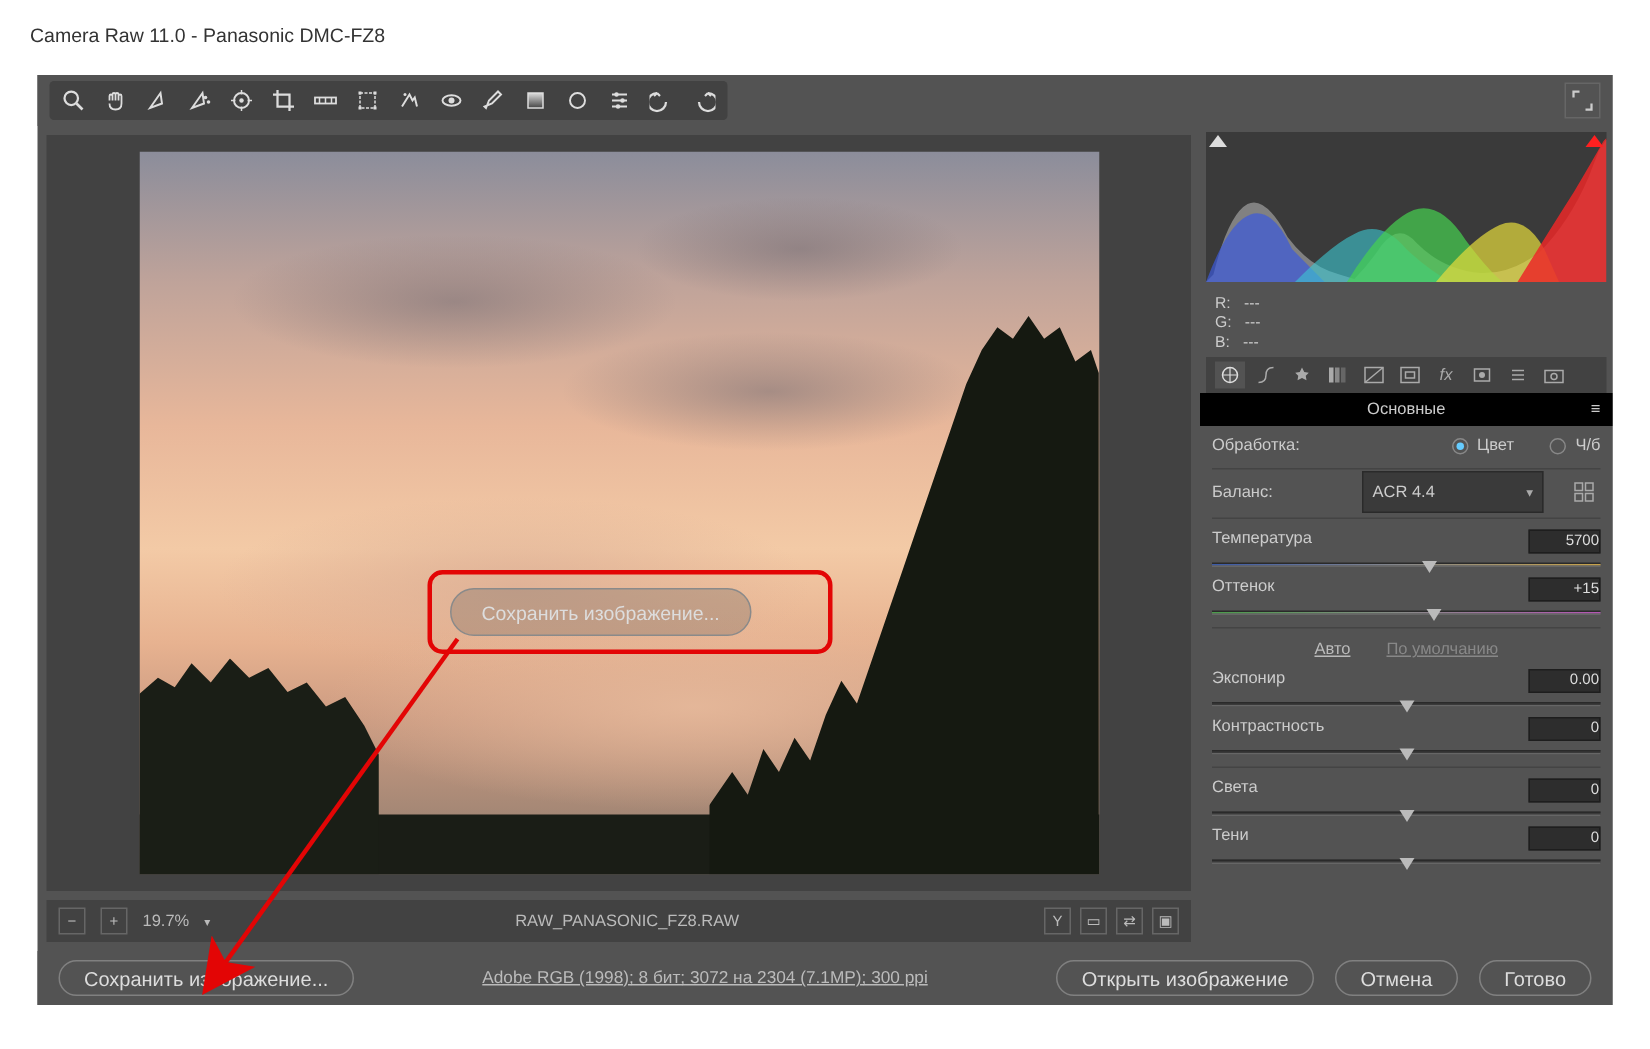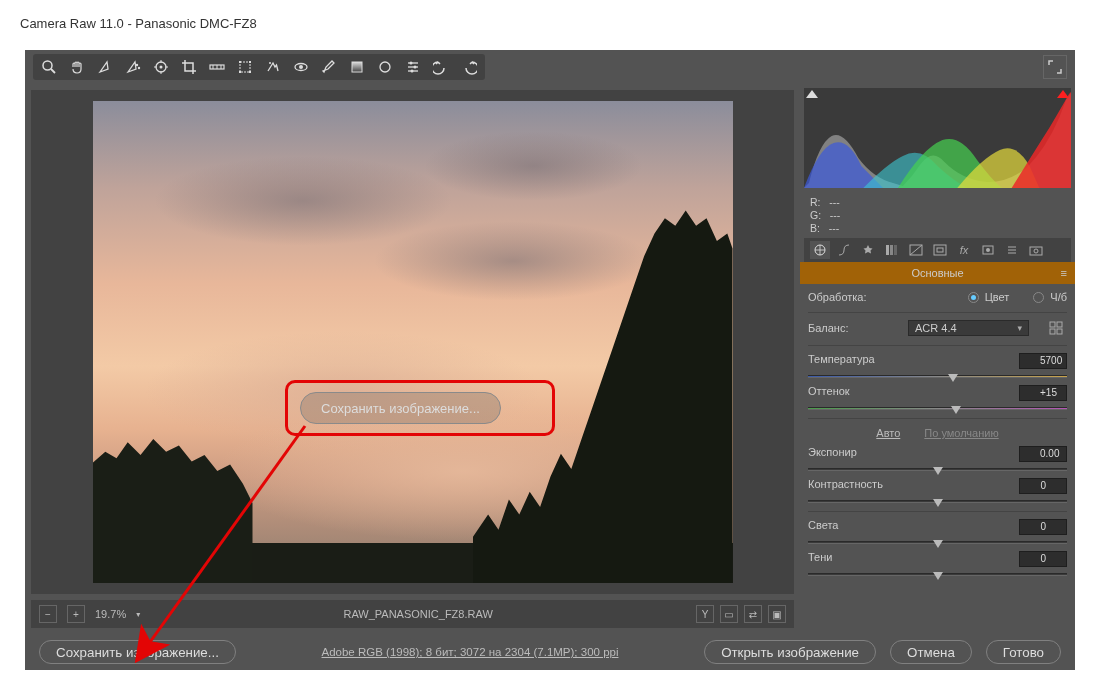--- a/index.html
+++ b/index.html
@@ -44,35 +44,35 @@
   .histo-warn-r { right:2px; }
   .tri { width:0; height:0; border-left:6px solid transparent; border-right:6px solid transparent; border-bottom:8px solid; }
   .readout { display:flex; padding:4px 10px; gap:20px; font-size:10.5px; }
   .readout-col { display:flex; flex-direction:column; gap:1px; }
   .readout-center { flex:1; text-align:center; }
 
   .panel-tabs { height:24px; background:#424242; display:flex; align-items:center; gap:4px; padding:0 6px; margin:0 4px; }
   .panel-tab { width:20px; height:18px; display:flex; align-items:center; justify-content:center; cursor:pointer; color:#aaa; font-size:11px; }
   .panel-tab.active { background:#535353; color:#fff; }
 
-  .panel-title { height:22px; background:#a16207; display:flex; align-items:center; justify-content:center; font-size:11px; position:relative; }
+  .panel-title { height:22px; background:#000000; display:flex; align-items:center; justify-content:center; font-size:11px; position:relative; }
   .panel-menu-icon { position:absolute; right:8px; cursor:pointer; }
 
   .panel-body { flex:1; overflow:hidden; padding:0 8px; }
   .prow { display:flex; align-items:center; height:26px; gap:16px; border-bottom:0; }
   .plabel { flex:0 0 84px; font-size:11px; }
   .radio { width:11px; height:11px; border-radius:50%; border:1px solid #888; display:inline-flex; align-items:center; justify-content:center; margin-right:3px; }
   .radio.sel::after { content:""; width:5px; height:5px; background:#6cf; border-radius:50%; }
-  .dropdown { flex:1; height:16px; background:#3a3a3a; border:1px solid #2a2a2a; display:flex; align-items:center; padding:0 6px; font-size:11px; position:relative; cursor:pointer; }
+  .dropdown { flex:1; height:28px; background:#3a3a3a; border:1px solid #2a2a2a; display:flex; align-items:center; padding:0 6px; font-size:11px; position:relative; cursor:pointer; }
   .dropdown::after { content:"▾"; position:absolute; right:6px; font-size:9px; color:#aaa; }
   .grid-btn { width:22px; height:20px; display:flex; align-items:center; justify-content:center; cursor:pointer; }
 
   .slider-row { height:32px; position:relative; display:flex; align-items:flex-start; gap:6px; padding-top:3px; }
   .slabel { flex:1; font-size:11px; }
-  .sval { width:48px; height:16px; background:#2d2d2d; border:1px solid #1e1e1e; font-size:10px; text-align:right; padding:0 20px; color:#ddd; line-height:14px; }
+  .sval { width:48px; height:16px; background:#2d2d2d; border:1px solid #1e1e1e; font-size:10px; text-align:right; padding:0 0; color:#ddd; line-height:14px; }
   .strack { position:absolute; left:0; right:0; bottom:4px; height:3px; background:#3a3a3a; border-top:1px solid #2a2a2a; border-bottom:1px solid #666; }
   .sthumb { position:absolute; bottom:0; width:0; height:0; border-left:5px solid transparent; border-right:5px solid transparent; border-top:8px solid #bbb; cursor:pointer; transform:translateX(-5px); }
   .strack-temp { background: linear-gradient(to right, #3b5aa8, #888, #c7a24a); }
   .strack-tint { background: linear-gradient(to right, #4a9c4a, #888, #b455b4); }
 
   .auto-links { display:flex; justify-content:center; gap:24px; height:20px; align-items:center; font-size:11px; }
   .link { text-decoration:underline; color:#bbb; cursor:pointer; }
   .link.dim { color:#888; }
 
   

